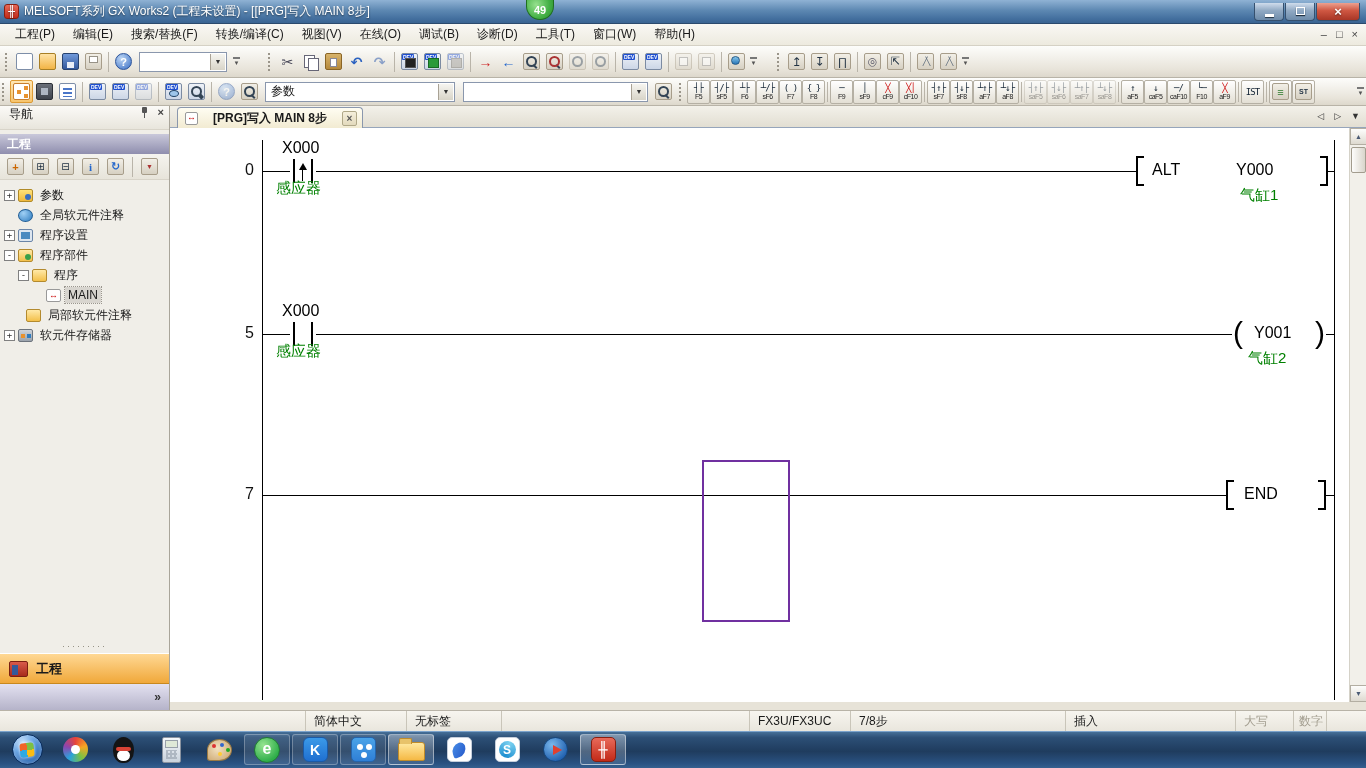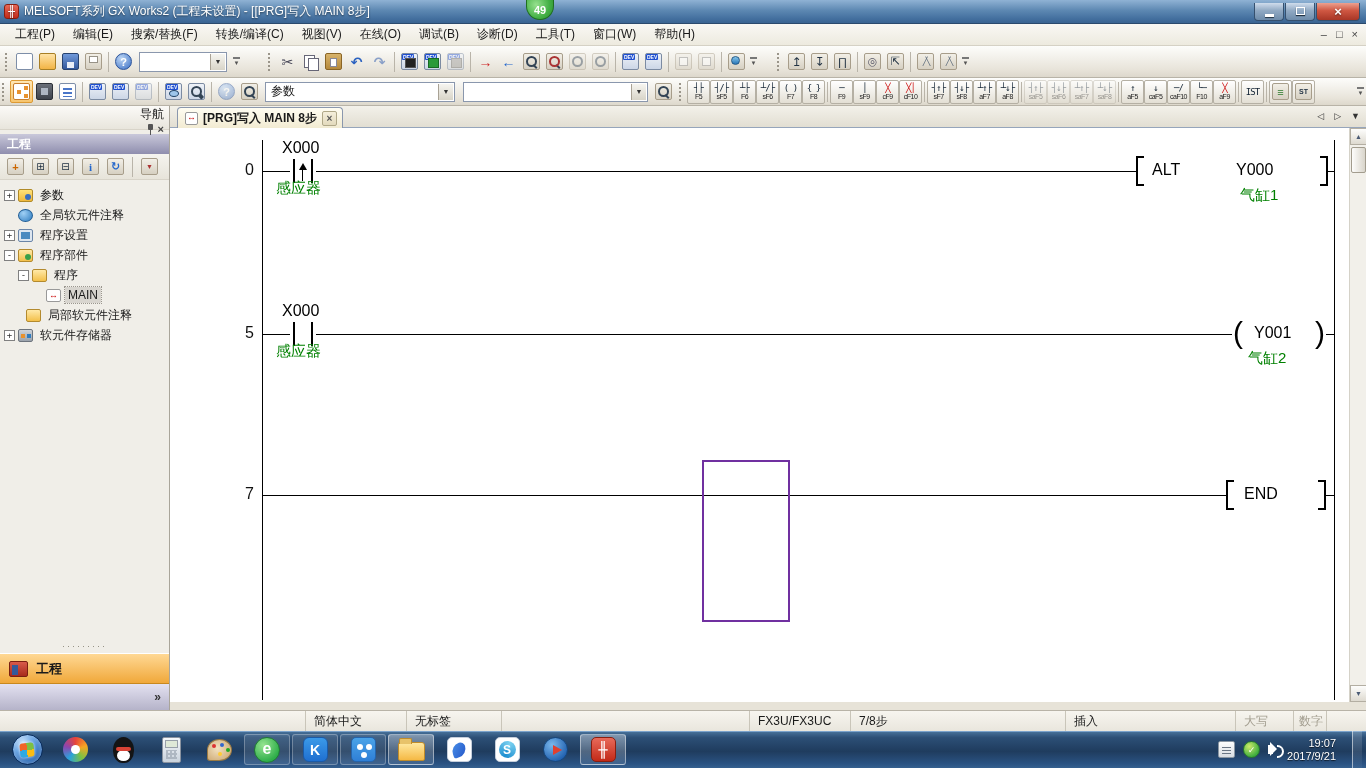--- a/index.html
+++ b/index.html
@@ -113,21 +113,21 @@
 .lkey{width:23px;height:24px;margin:0;border:1px solid #b5b0a4;border-radius:2px;background:linear-gradient(#fff,#e3dfd4);
  display:flex;flex-direction:column;align-items:center;justify-content:center;flex:none;}
 .lkey .g{font-family:"DejaVu Sans Mono",monospace;font-size:9px;line-height:10px;letter-spacing:-1px;color:#123;}
 .lkey .l{font-size:7px;line-height:8px;color:#222;letter-spacing:-0.5px;}
 .lkey.disabled{opacity:.42;}
 .lkey.red .g{color:#c11;}
 .lsep{width:1px;height:20px;background:#b9b4a9;margin:0 2px;flex:none;}
 
 
 #navpanel{position:absolute;left:0;top:106px;width:170px;height:604px;background:#f0eee8;border-right:1px solid #a9a59a;display:flex;flex-direction:column;}
-.nav-head{height:24px;display:flex;align-items:flex-end;padding:0 5px 0 9px;background:linear-gradient(#fbfaf7,#e8e5dc);border-bottom:1px solid #d8d4c9;flex-direction:column;}
+.nav-head{height:24px;display:flex;align-items:flex-start;padding:0 5px 0 9px;background:linear-gradient(#fbfaf7,#e8e5dc);border-bottom:1px solid #d8d4c9;}
 .nav-head .sp{flex:1;}
 .pin{width:12px;height:12px;position:relative;margin-right:8px;}
 .pin::before{content:"";position:absolute;left:4px;top:1px;width:5px;height:6px;background:#555;border-radius:1px;}
 .pin::after{content:"";position:absolute;left:6px;top:7px;width:1px;height:5px;background:#555;}
 .nav-x{color:#444;font-size:11px;font-weight:bold;}
 .nav-proj{height:20px;background:linear-gradient(#c9c8da,#8f8eae);color:#fff;font-weight:bold;display:flex;align-items:center;padding-left:7px;margin-top:4px;}
 .nav-tools{height:26px;display:flex;align-items:center;gap:2px;padding:0 4px;border-bottom:1px solid #d8d4c9;background:linear-gradient(#f5f4ef,#e7e4da);}
 #tree{flex:1;padding-top:5px;overflow:hidden;}
 .trow{height:20px;display:flex;align-items:center;white-space:nowrap;}
 .trow.sel .tlabel{background:#d8d5cf;outline:1px dotted #9a968e;}
@@ -156,21 +156,21 @@
 [data-bic="b-project"]{background:linear-gradient(#d85a4a,#a82a1c);border:1px solid #7a1f12;}
 [data-bic="b-project"]::after{content:"";position:absolute;left:2px;top:3px;width:6px;height:10px;background:#345a9a;}
 [data-bic="b-library"]{background:linear-gradient(#f5e6c8,#d8b878);border:1px solid #a8854a;transform:skewX(-8deg);}
 [data-bic="b-library"]::after{content:"";position:absolute;left:8px;top:2px;width:1px;height:12px;background:#a8854a;}
 [data-bic="b-connect"]{background:linear-gradient(#7fb2e0,#3a6fae);border:1px solid #2a507e;}
 [data-bic="b-connect"]::after{content:"";position:absolute;left:2px;top:3px;width:8px;height:6px;background:#cfe6f8;border:1px solid #2a507e;}
 
 
 #docarea{position:absolute;left:170px;top:106px;right:0;height:604px;background:#e7e3d8;}
 #tabbar{position:absolute;left:0;top:0;right:0;height:22px;background:linear-gradient(#f3f1ea,#e2ded2);border-bottom:1px solid #96a5bb;}
-#tab{position:absolute;left:7px;top:1px;height:21px;display:flex;align-items:center;gap:5px;padding:0 5px 0 7px;
+#tab{position:absolute;left:7px;top:1px;height:21px;display:flex;align-items:center;gap:15px;padding:0 5px 0 7px;
  background:linear-gradient(#fffdf2,#f2ebd2);border:1px solid #8a97ad;border-bottom:none;border-radius:4px 4px 0 0;font-weight:bold;z-index:2;}
 .tabico{width:13px;height:13px;background:#fff;border:1px solid #999;border-radius:2px;position:relative;flex:none;}
 .tabico::after{content:"↔";position:absolute;left:1px;top:-1px;color:#c11;font-size:9px;font-weight:bold;}
 .tabx{width:15px;height:15px;background:linear-gradient(#f5efdb,#e3dabd);border:1px solid #b0a888;border-radius:2px;
  display:flex;align-items:center;justify-content:center;font-size:10px;color:#555;}
 #tabnav{position:absolute;right:6px;top:5px;display:flex;gap:10px;font-size:9px;color:#333;align-items:center;}
 
 #canvas{position:absolute;left:0;top:22px;right:17px;bottom:8px;background:#fff;overflow:hidden;}
 .rail{position:absolute;top:12px;width:1px;height:560px;background:#000;}
 .rline{position:absolute;left:92px;width:1072px;height:1px;background:#000;}
@@ -784,24 +784,13 @@
       <div class="tk">
         <span data-app="sogou-browser"></span>
       </div>
       <div class="tk">
         <span data-app="media-app"></span>
       </div>
       <div class="tk active">
         <span data-app="gx-works2"></span>
       </div>
     </span>
-  <div id="tk-tray">
-      <span data-tray="tray-expand"></span>
-      <span data-tray="ime-indicator"></span>
-      <span data-tray="safety-shield"></span>
-      <span class="spk"></span>
-    <div class="clock">
-      <div>19:07</div>
-      <div>2017/9/21</div>
-    </div>
-    <div id="showdesk"></div>
-  </div>
 </div>
 
 </body></html>

